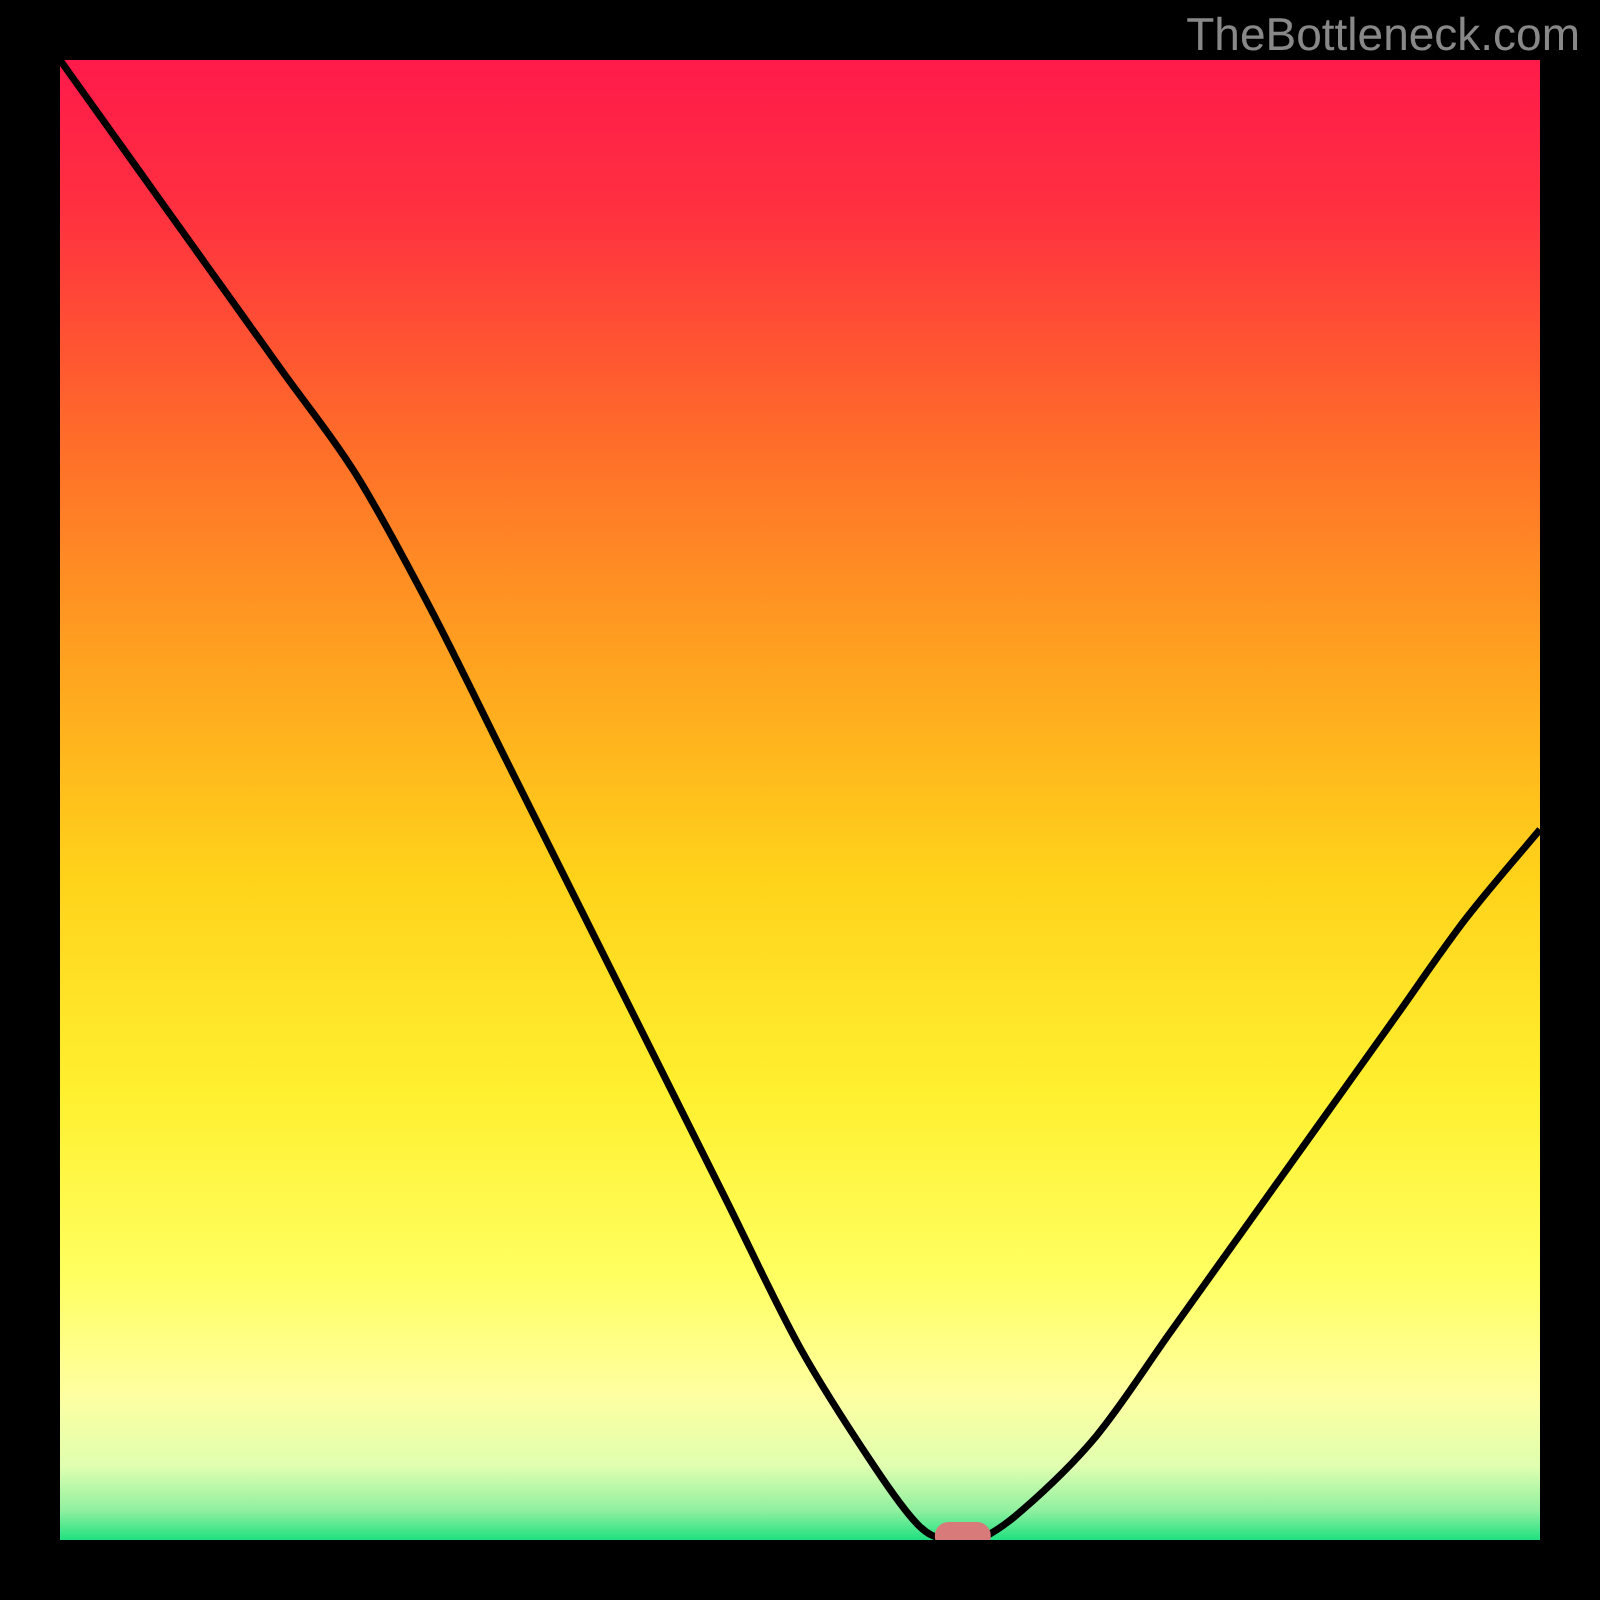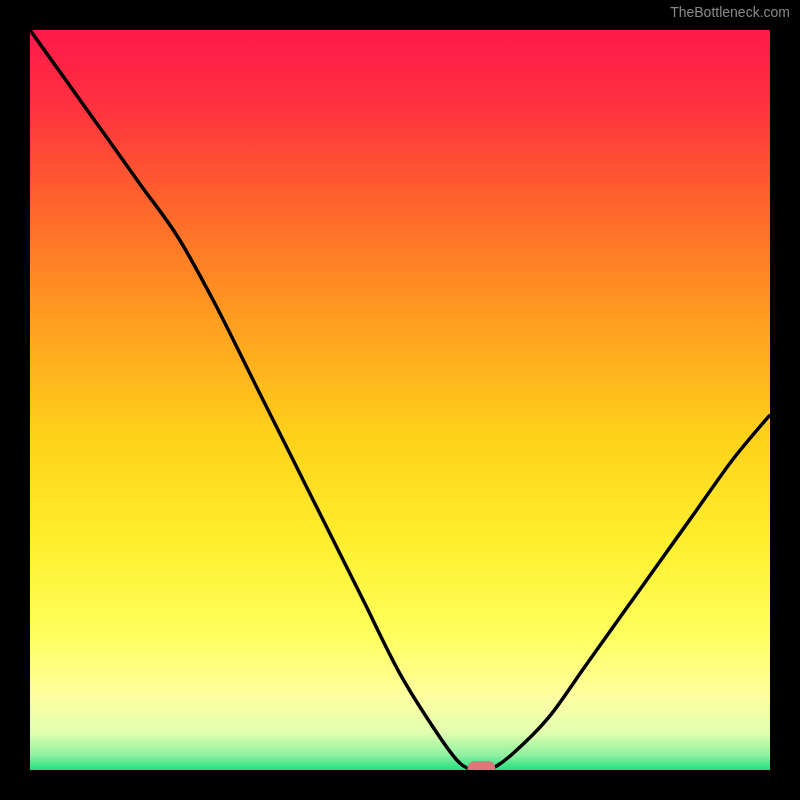--- a/index.html
+++ b/index.html
@@ -10,21 +10,21 @@
   }
   .chart-container {
     position: relative;
     width: 800px;
     height: 800px;
   }
   .watermark {
     position: absolute;
     top: 4px;
     right: 10px;
-    font-size: 14px;
+    font-size: 23px;
     color: #888888;
     font-family: Arial, sans-serif;
     z-index: 10;
   }
   .outerbox {
     position: absolute;
     left: 0;
     top: 0;
     width: 800px;
     height: 800px;

